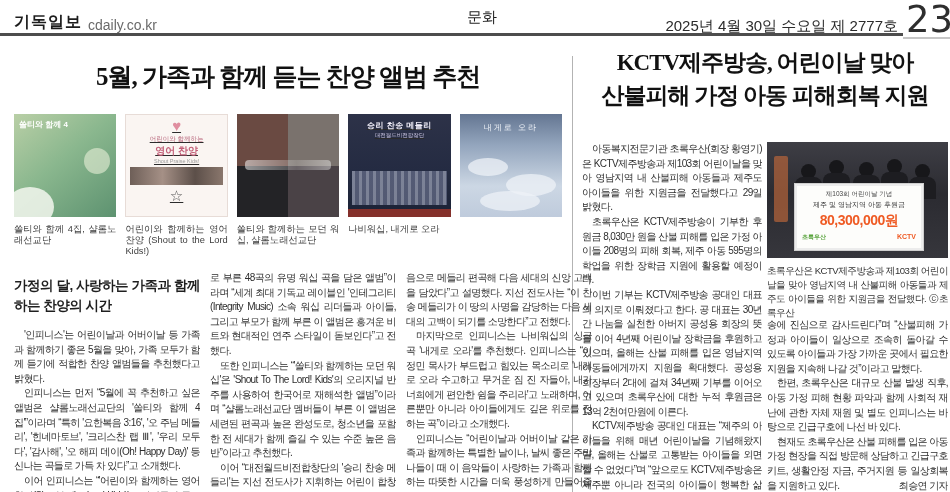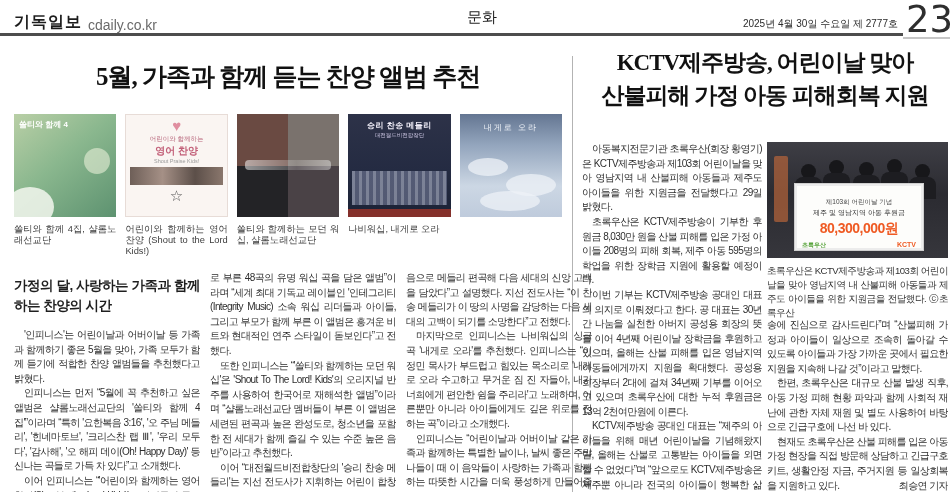--- a/index.html
+++ b/index.html
@@ -6,33 +6,33 @@
   html,body { background:#e8e8e8; }
   #page {
     position:relative; width:950px; height:492px; background:#ffffff;
     font-family:"Liberation Sans", sans-serif; color:#2b2b2b; overflow:hidden;
     margin:0 auto;
   }
   
   .mast-name { position:absolute; left:14px; top:12px; font-size:16px; font-weight:bold; color:#1c1c1c; letter-spacing:1px; }
   .mast-url  { position:absolute; left:88px; top:17px; font-size:14px; color:#6a6a6a; }
   .section   { position:absolute; left:452px; top:8px; width:60px; text-align:center; font-size:15px; font-weight:400; color:#1c1c1c; }
-  .edition   { position:absolute; right:52px; top:17px; font-size:10px; color:#2b2b2b; }
+  .edition   { position:absolute; right:52px; top:17px; font-size:15px; color:#2b2b2b; }
   .pageno    { position:absolute; left:906px; top:-2px; font-size:37px; font-weight:500; color:#2e2e2e; font-family:"DejaVu Sans", sans-serif; }
   .rule-dark { position:absolute; left:0; top:33px; width:903px; height:3px; background:#4d4d4d; }
   .rule-light{ position:absolute; left:903px; top:37px; width:47px; height:2px; background:#c6c6c6; }
   .divider   { position:absolute; left:572px; top:56px; width:1px; height:436px; background:#b3b3b3; }
 
   
   .la-title { position:absolute; left:14px; top:60px; width:548px; text-align:center;
     font-family:"Liberation Serif", serif; font-size:25px; font-weight:bold; color:#111; letter-spacing:-1px; }
   .album-row, .caption-row { position:absolute; left:14px; width:548px; display:grid; grid-template-columns:repeat(5,1fr); column-gap:9px; }
   .album-row { top:114px; height:103px; }
   .caption-row { top:224px; }
-  .cover { position:relative; overflow:hidden; height:103px; }
+  .cover { position:relative; overflow:hidden; height:103px;text-decoration:underline; }
   .caption { font-size:9.3px; line-height:11px; color:#3d3d3d; text-align:justify; }
 
   .cover1 { background:linear-gradient(140deg,#b9cfa6 0%,#8ab78e 45%,#5d9270 100%); }
   .cover1 .c1-label { position:absolute; left:5px; top:5px; color:#fff; font-size:8px; font-weight:bold; }
   .cover1 .c1-blob { position:absolute; left:-8px; bottom:-10px; width:48px; height:40px; background:#f3f7ef; border-radius:50%; opacity:.85; }
   .cover1 .c1-blob2 { position:absolute; right:6px; top:34px; width:26px; height:26px; background:#e9f0d9; border-radius:50%; opacity:.6; }
 
   .cover2 { background:#faf5f2; border:1px solid #e7dcd7; }
   .cover2 .c2-heart { text-align:center; font-size:15px; color:#e08ea0; line-height:18px; margin-top:2px; }
   .cover2 .c2-l1 { text-align:center; font-size:6.5px; color:#b8677c; }
@@ -80,21 +80,21 @@
   #ra-col2 { left:767px; top:318px; width:181px; height:174px; }
   .photo { position:absolute; left:767px; top:142px; width:181px; height:116px; overflow:hidden;
     background:linear-gradient(180deg,#3e3e45 0%,#2b2b31 45%,#36363c 100%); }
   .photo .banner { position:absolute; left:7px; top:14px; width:14px; height:66px; background:#c2693a; opacity:.65; border-radius:2px; }
   .photo .person { position:absolute; width:15px; height:15px; border-radius:50%; background:#17171a; }
   .photo .person::after { content:""; position:absolute; left:-6px; top:13px; width:27px; height:22px; border-radius:8px 8px 0 0; background:#1d1d21; }
   .photo .p1 { left:34px; top:22px; } .photo .p2 { left:62px; top:18px; }
   .photo .p3 { left:92px; top:20px; } .photo .p4 { left:120px; top:17px; }
   .photo .p5 { left:148px; top:22px; }
   .check { position:absolute; left:28px; top:42px; width:128px; height:66px; background:#fdfdfb;
-    border:2px solid #ececec; box-shadow:0 0 0 1px #cfcfcf; padding:12px 5px 3px; }
+    border:2px solid #ececec; box-shadow:0 0 0 1px #cfcfcf; padding:4px 5px 3px; }
   .check .ck-kicker { font-size:6.5px; color:#444; text-align:center; }
   .check .ck-sub { font-size:7px; color:#333; text-align:center; margin-top:1px; }
   .check .ck-amt { font-size:14px; font-weight:bold; color:#ef5a23; text-align:center; margin-top:2px; letter-spacing:-0.5px; }
   .check .ck-foot { display:flex; justify-content:space-between; margin-top:3px; }
   .check .ck-green { font-size:6px; color:#58a33c; font-weight:bold; }
   .check .ck-kctv { font-size:7px; color:#ef5a23; font-weight:bold; }
   .photo-caption { position:absolute; left:767px; top:264px; width:181px; font-size:9.6px; line-height:14px;
     letter-spacing:-0.5px; color:#333; text-align:justify; }
 </style>
 </head>
@@ -201,18 +201,18 @@
         <span class="ck-green">초록우산</span>
         <span class="ck-kctv">KCTV</span>
       </div>
     </div>
   </div>
 
   <div class="photo-caption">초록우산은 KCTV제주방송과 제103회 어린이날을 맞아 영남지역 내 산불피해 아동들과 제주도 아이들을 위한 지원금을 전달했다. ⓒ초록우산</div>
 
   <div class="bodycol" id="ra-col2">
     <p class="cont">송에 진심으로 감사드린다”며 “산불피해 가정과 아이들이 일상으로 조속히 돌아갈 수 있도록 아이들과 가장 가까운 곳에서 필요한 지원을 지속해 나갈 것”이라고 말했다.</p>
-    <p>한편, 초록우산은 대규모 산불 발생 직후, 아동 가정 피해 현황 파악과 함께 사회적 재난에 관한 자체 재원 및 별도 사용하여 바탕으로 긴급구호에 나선 바 있다.</p>
+    <p>한편, 초록우산은 대규모 산불 발생 직후, 아동 가정 피해 현황 파악과 함께 사회적 재난에 관한 자체 재원 및 별도 인피니스는 바탕으로 긴급구호에 나선 바 있다.</p>
     <p>현재도 초록우산은 산불 피해를 입은 아동 가정 현장을 직접 방문해 상담하고 긴급구호키트, 생활안정 자금, 주거지원 등 일상회복을 지원하고 있다.</p>
     <div class="byline">최승연 기자</div>
   </div>
 
 </div>
 
 </body></html>

